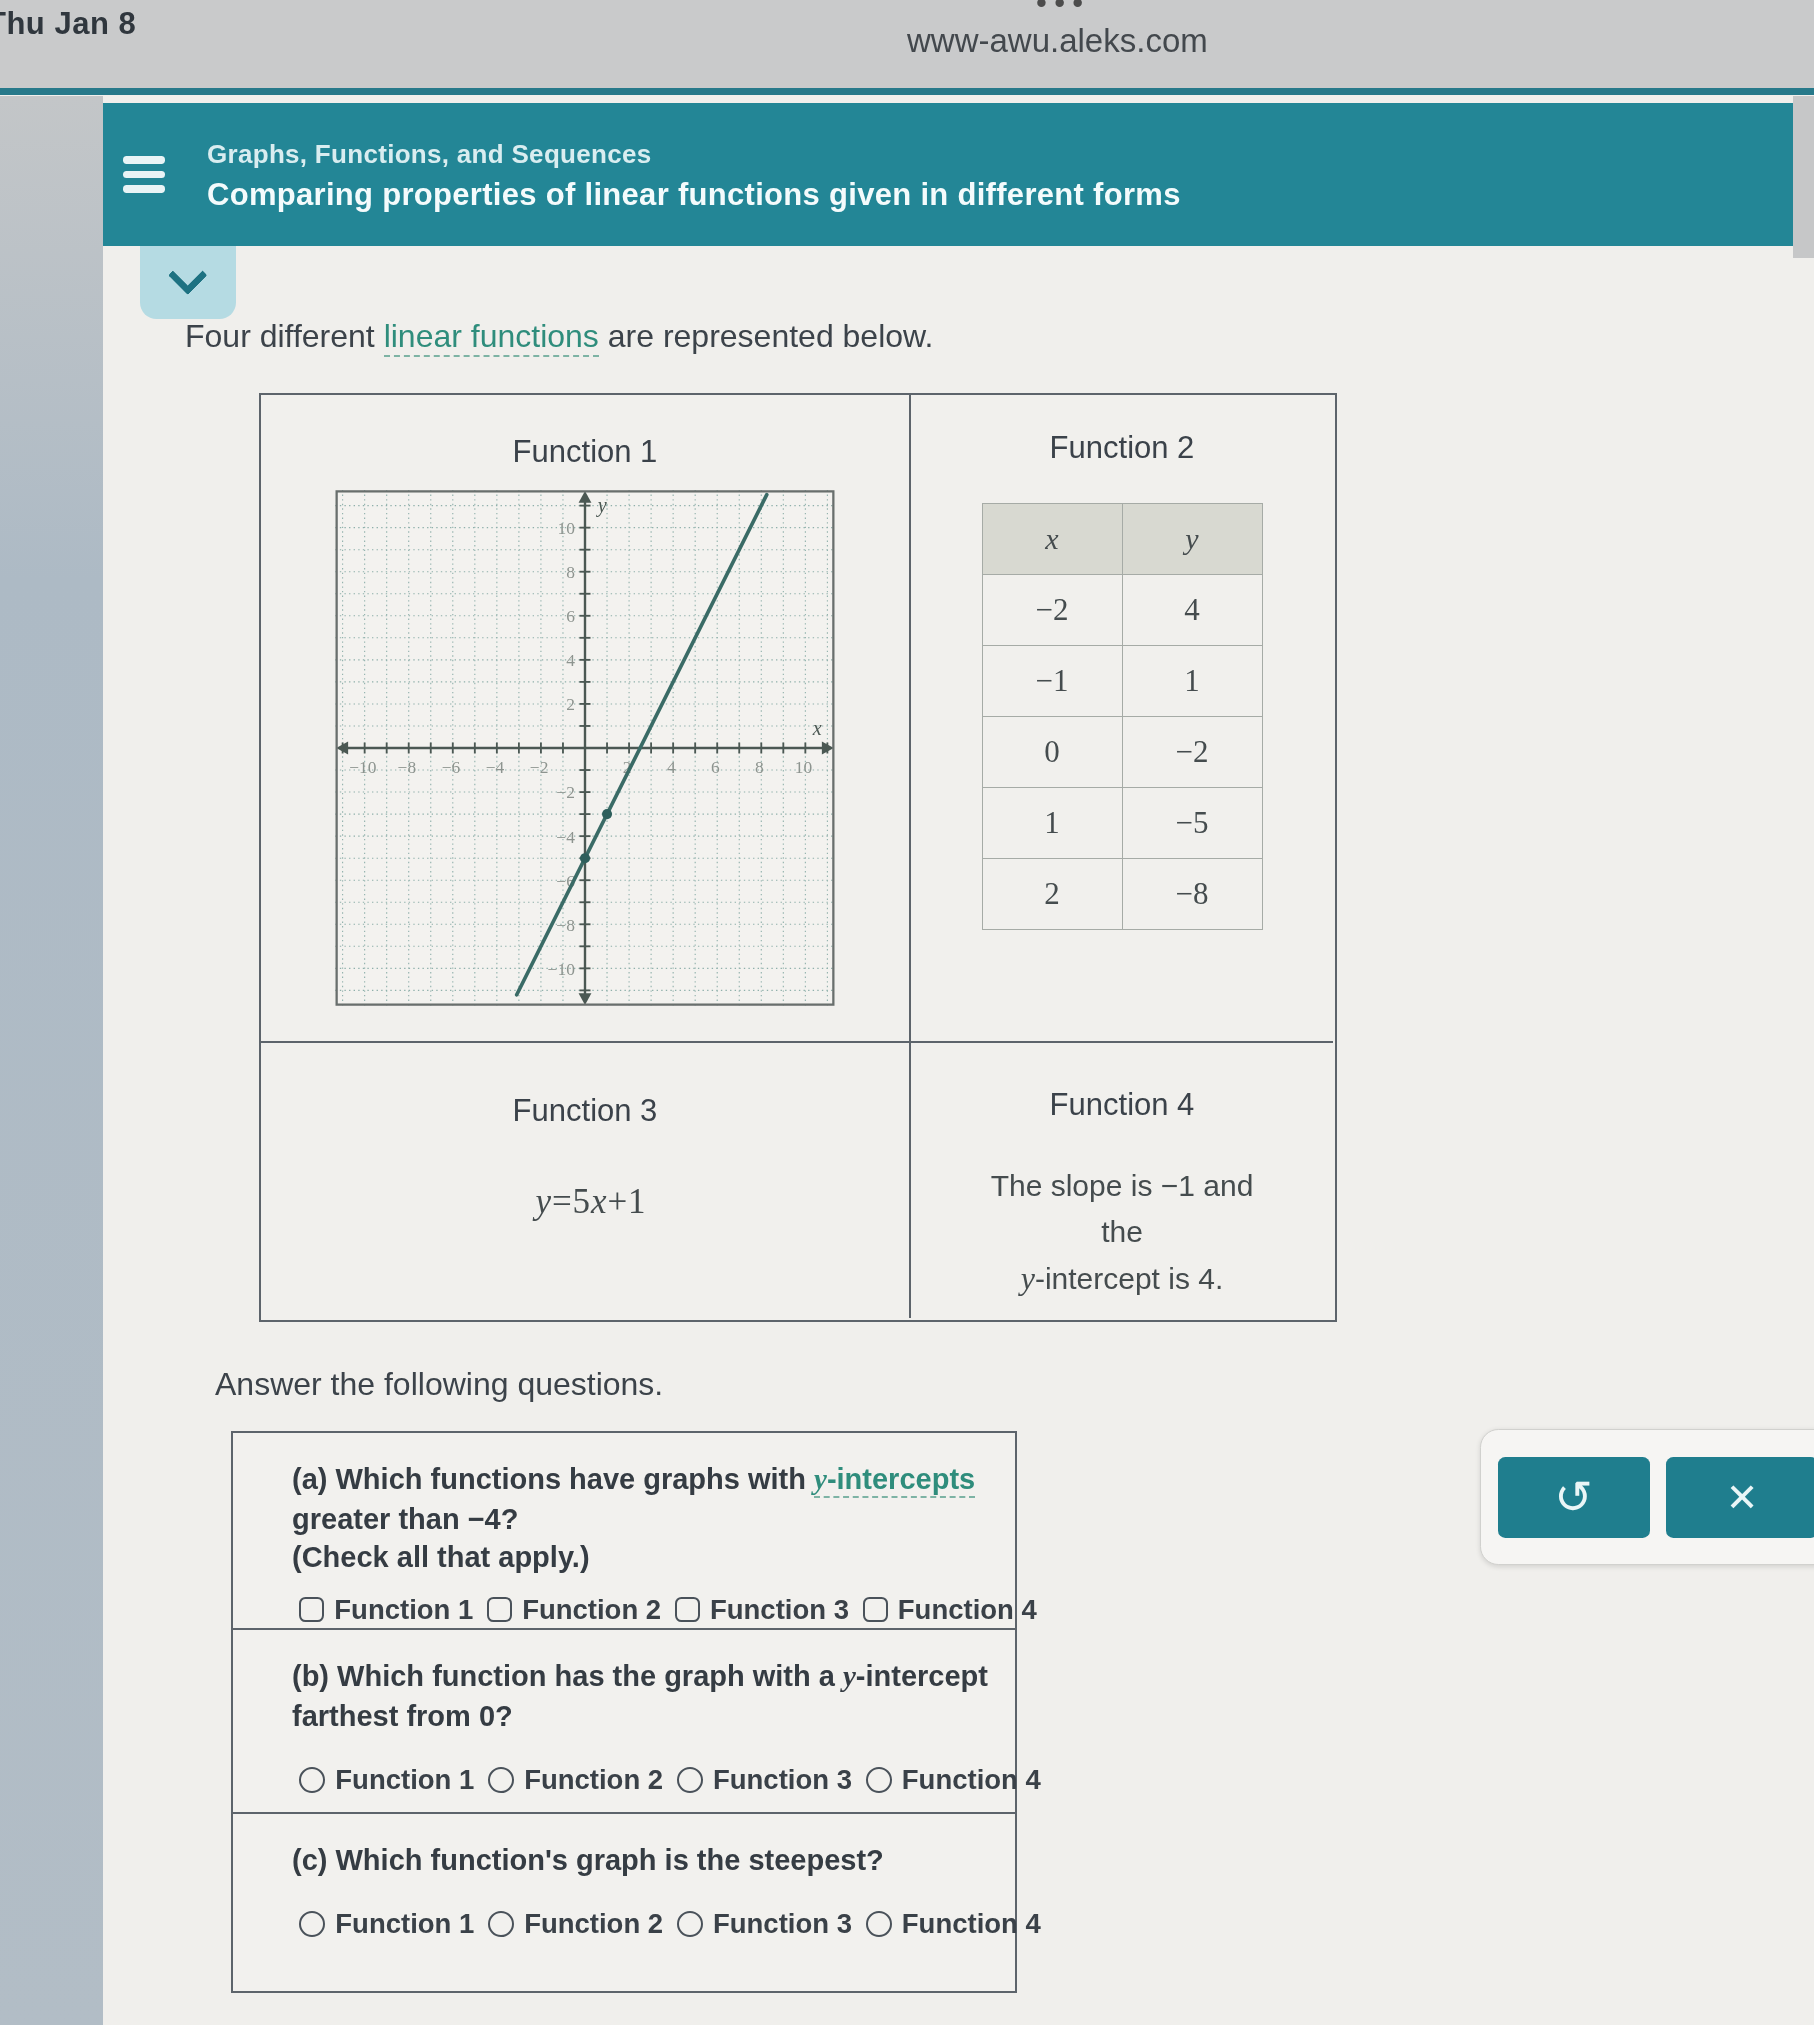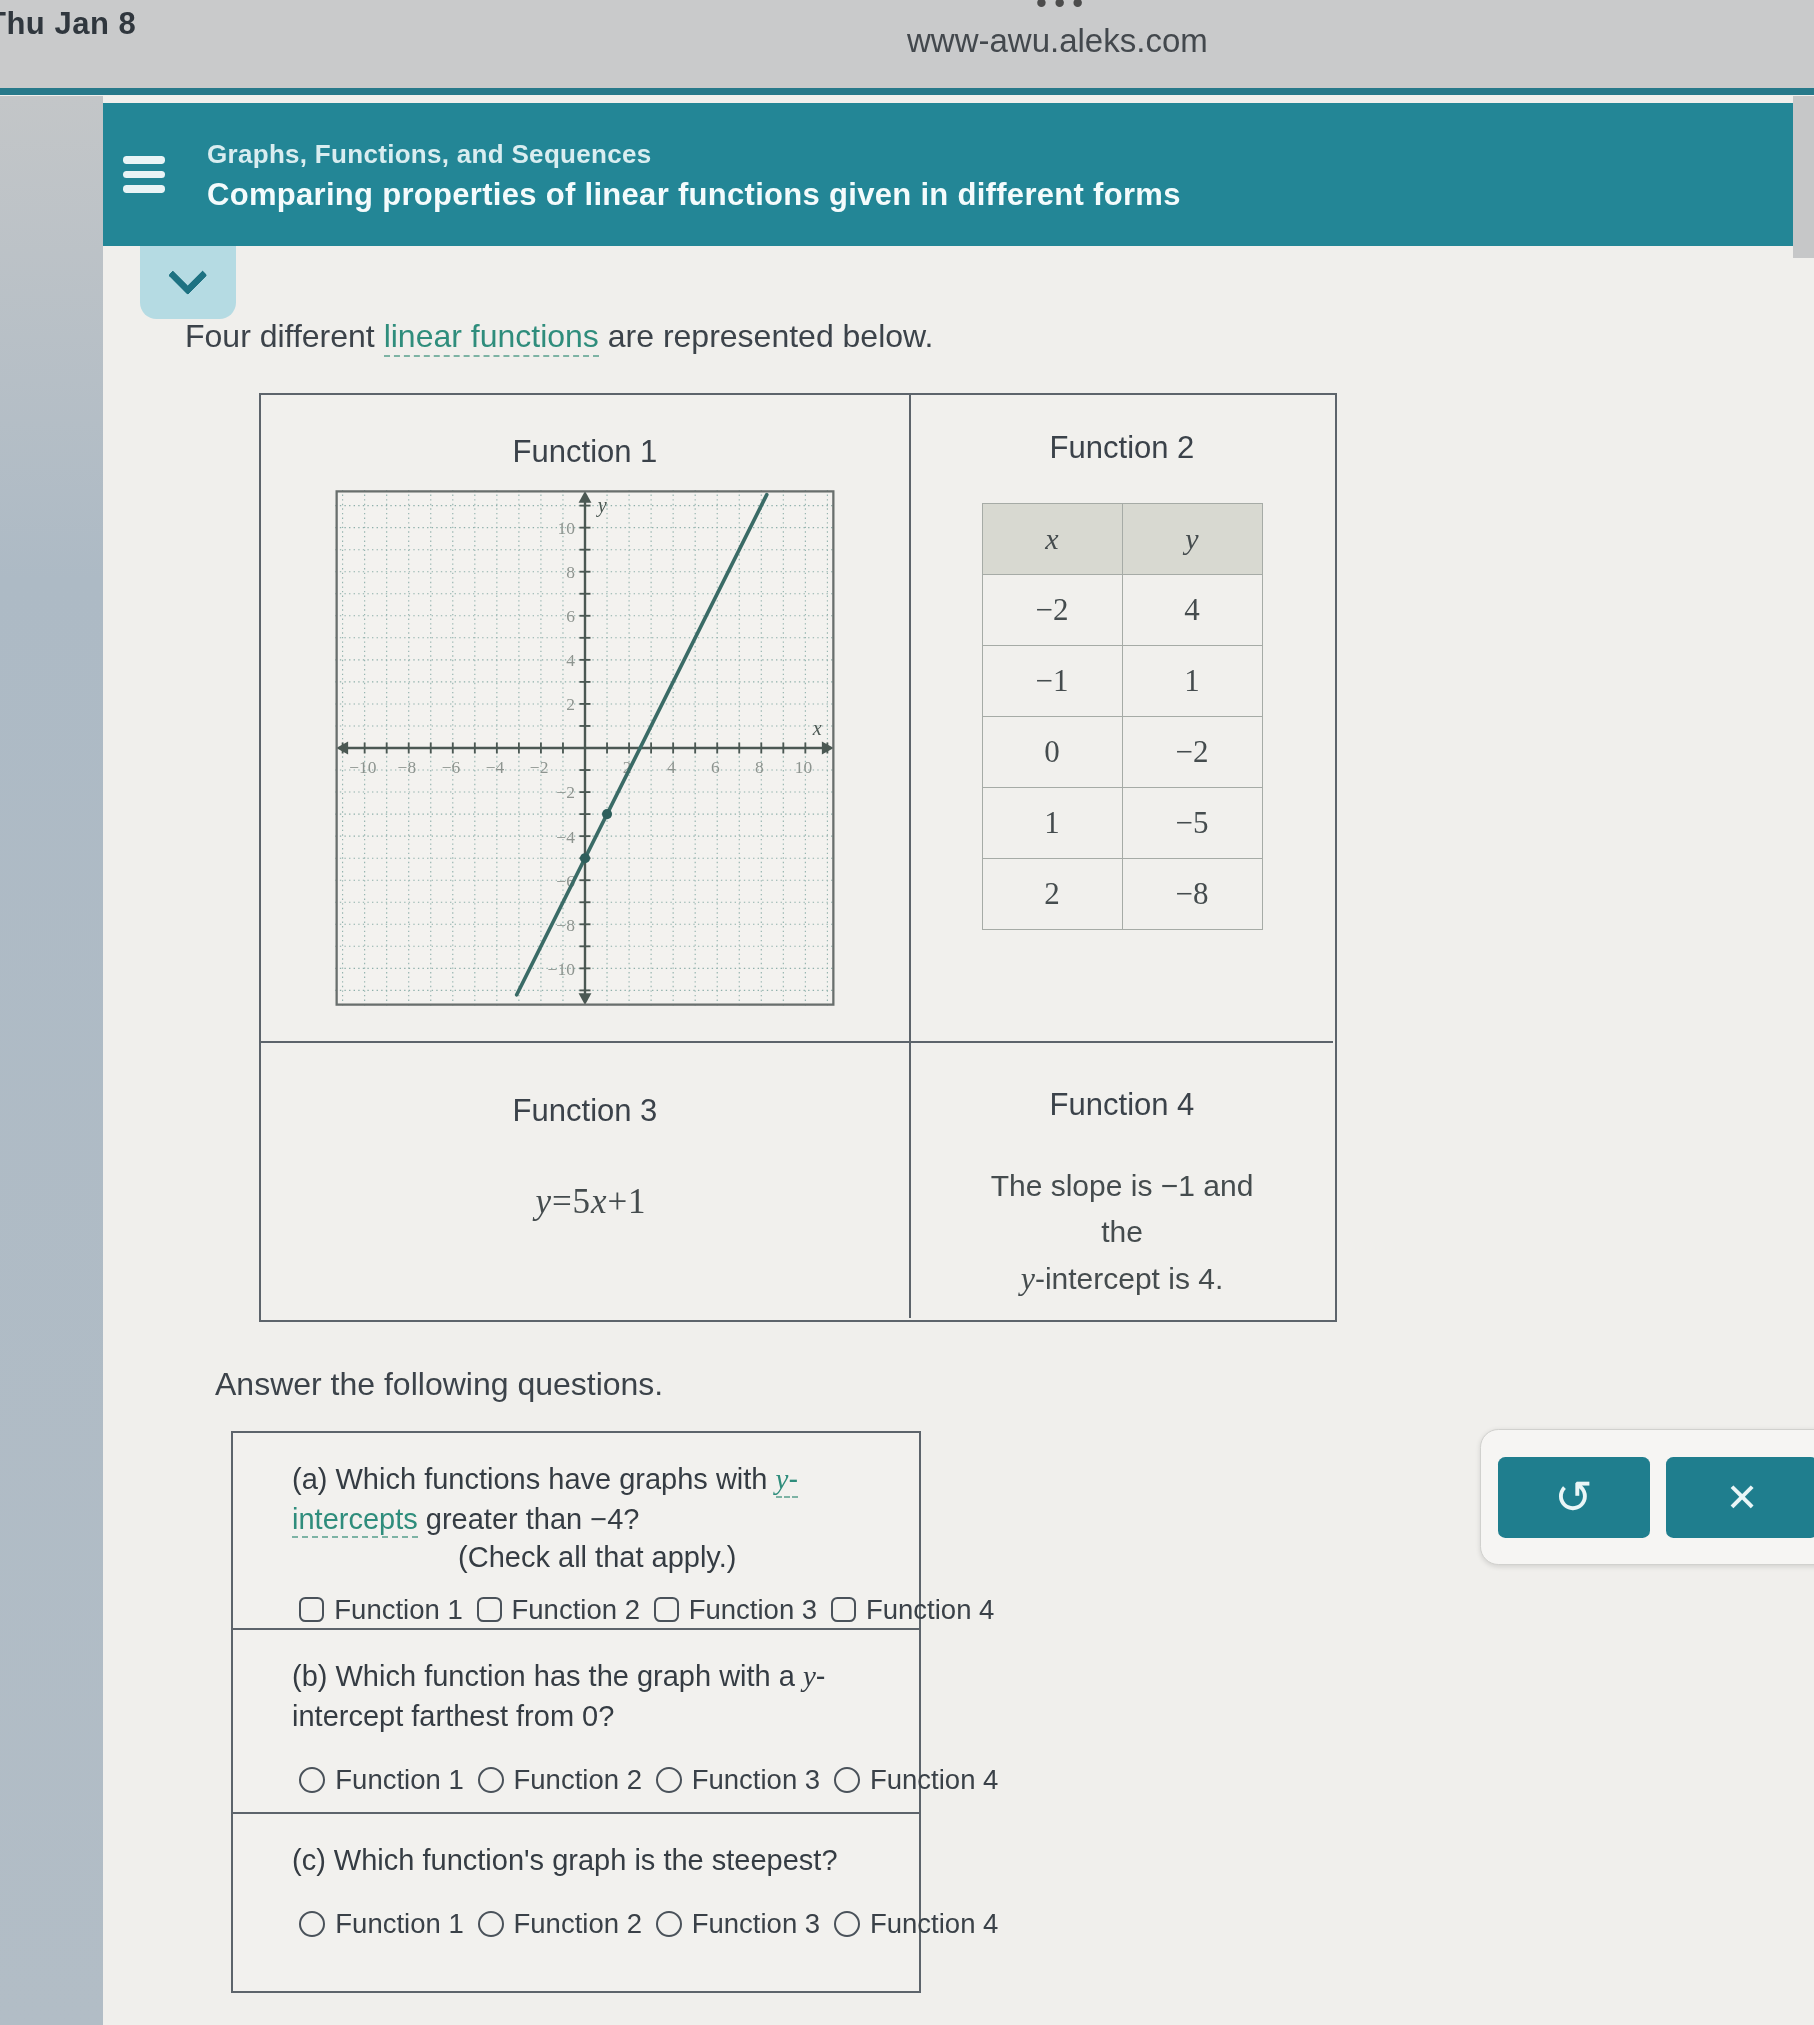--- a/index.html
+++ b/index.html
@@ -64,27 +64,27 @@
   .fn3-formula .f-i { font-style:italic; }
 
   .t-fn4 { margin-top:44px; }
   .fn4-lines { margin-top:40px; text-align:center; font-size:30px; color:#454c4e; line-height:46px; }
   .fn4-lines .math-var { font-size:32px; }
 
   
   .answer-heading { left:215px; top:1366px; font-size:32px; color:#3c434a; }
 
   
-  .q-panel { left:231px; top:1431px; width:690px; height:562px; border:2.8px solid #5d646b; background:#f2f1ee; }
+  .q-panel { left:231px; top:1431px; width:786px; height:562px; border:2.8px solid #5d646b; background:#f2f1ee;font-weight:bold; }
   .q-section { padding:26px 16.5px 0 59px; }
   .q-a { height:195px; }
   .q-b { height:184px; border-top:2.8px solid #5d646b; }
   .q-c { height:178px; border-top:2.8px solid #5d646b; }
   .q-text { font-size:29px; color:#353c43; line-height:40px; }
-  .q-note { font-size:29px; color:#353c43; margin-top:1.8px;text-align:center; }
+  .q-note { font-size:29px; color:#353c43; margin-top:1.8px; }
   .opt-row { display:flex; align-items:center; margin-top:20px; margin-left:7.3px; }
   .opt-item { display:inline-flex; align-items:center; gap:10px; margin-right:13.8px; cursor:pointer; }
   .opt-label { font-size:27.5px; color:#3a4148; white-space:nowrap; }
   .cbx { width:25px; height:25px; border:2.8px solid #4a525a; border-radius:6.4px; background:transparent; flex:none; }
   .rdo { width:26px; height:26px; border:2.8px solid #4a525a; border-radius:50%; background:transparent; flex:none; }
   .q-b .opt-row, .q-c .opt-row { margin-top:27.5px; }
 
   
   .action-card { left:1480px; top:1429px; width:367px; height:136px; background:#f6f5f3;
     border:1.8px solid #d1d1ce; border-radius:18.4px; box-shadow:0 1.8px 5.5px rgba(0,0,0,.12);

